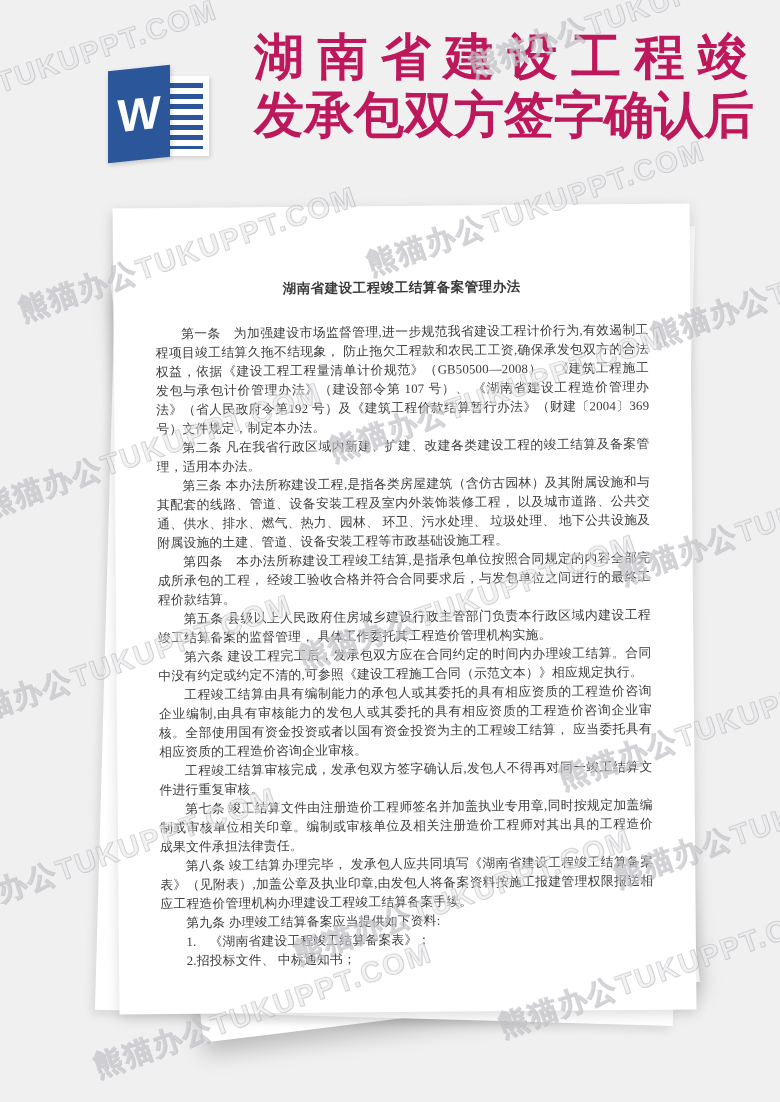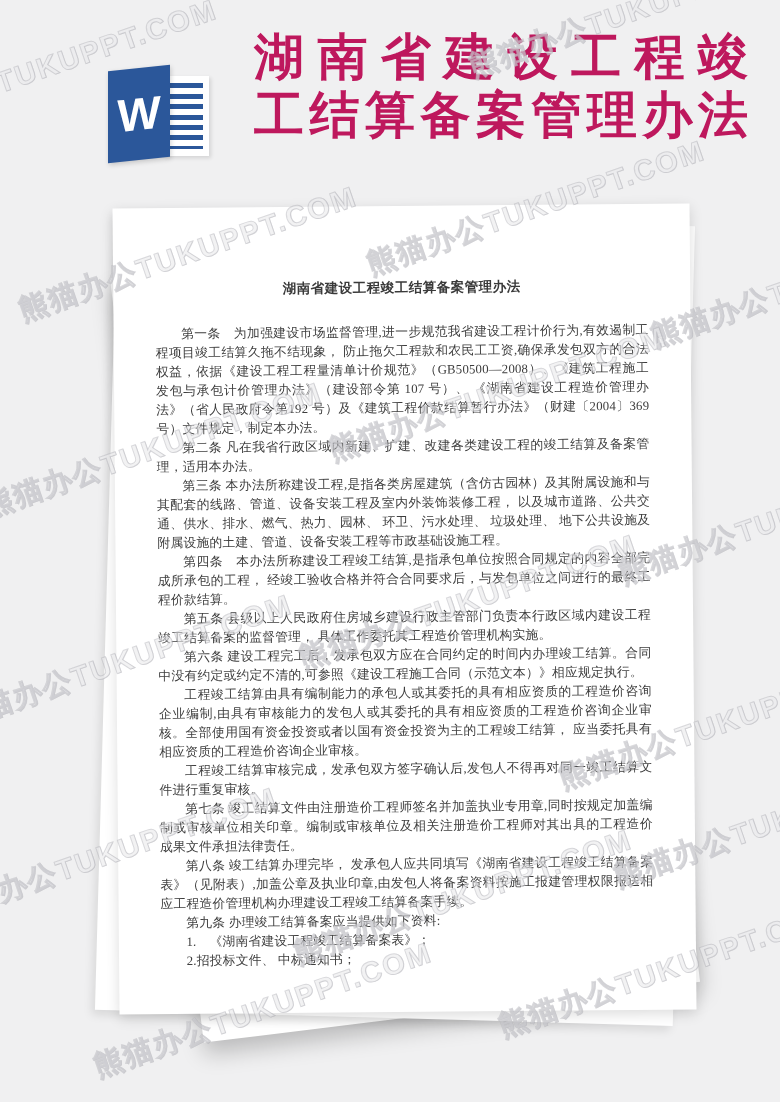--- a/index.html
+++ b/index.html
@@ -86,21 +86,21 @@
 
   <div class="header">
     <div class="word-icon">
       <div class="icon-sheet"></div>
       <div class="icon-w">
         <span>W</span>
       </div>
     </div>
     <div class="header-title">
       <div class="tline">湖南省建设工程竣</div>
-      <div class="tline">工结算备案管理办法</div>
+      <div class="tline">发承包双方签字确认后</div>
     </div>
   </div>
 
   <div class="sheet sheet-bottom"></div>
   <div class="sheet sheet-left"></div>
 
   <div class="sheet page">
     <h1 class="doc-title">湖南省建设工程竣工结算备案管理办法</h1>
     <div class="doc-body">
         <p>第一条　为加强建设市场监督管理,进一步规范我省建设工程计价行为,有效遏制工程项目竣工结算久拖不结现象， 防止拖欠工程款和农民工工资,确保承发包双方的合法权益，依据《建设工程工程量清单计价规范》（GB50500—2008）、《建筑工程施工发包与承包计价管理办法》（建设部令第 107 号）、 《湖南省建设工程造价管理办法》（省人民政府令第192 号）及《建筑工程价款结算暂行办法》（财建〔2004〕369 号）文件规定，制定本办法。</p>

